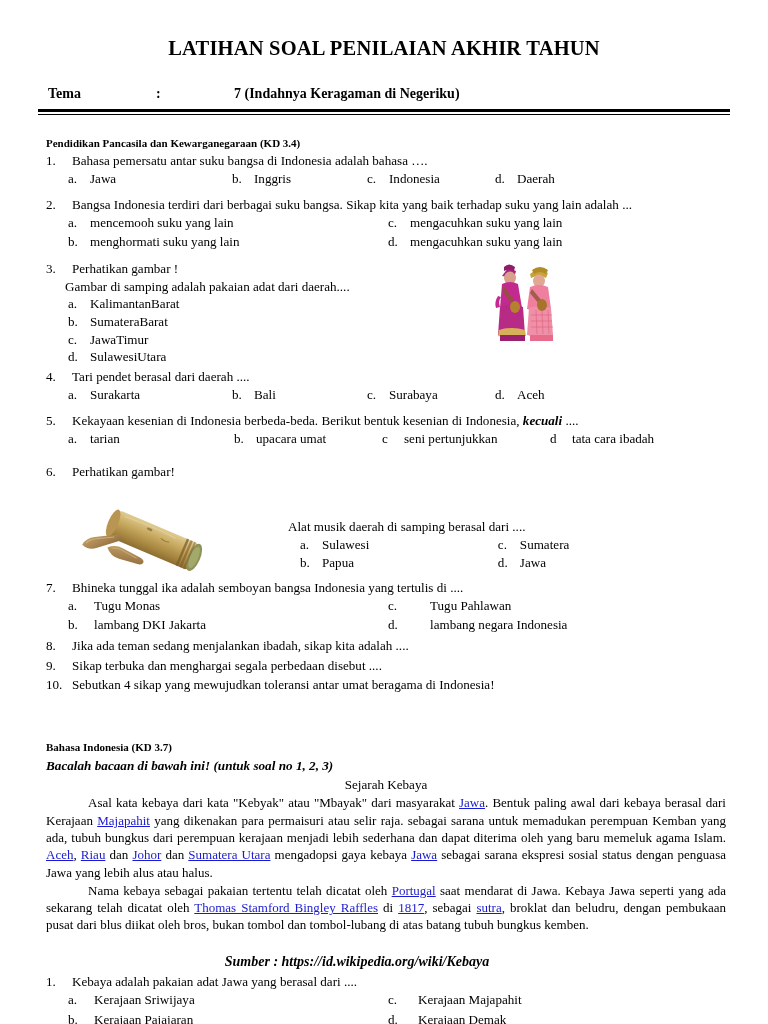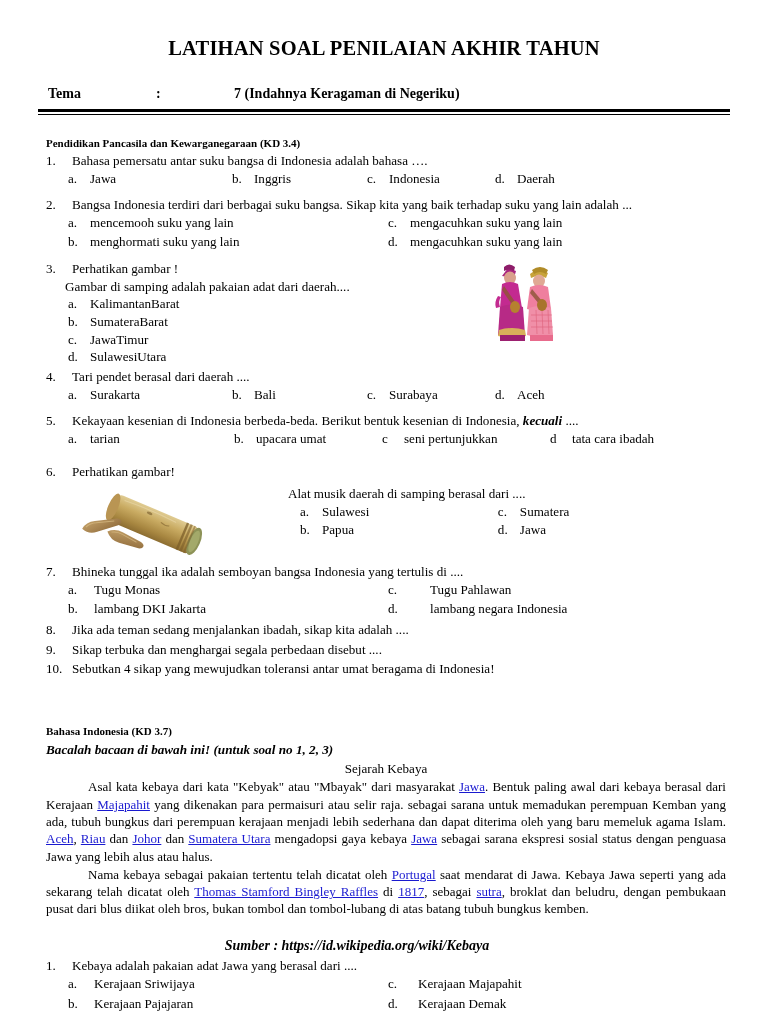--- a/index.html
+++ b/index.html
@@ -139,22 +139,22 @@
     height: 86px;
     flex: none;
     margin: 2px 150px 0 0;
     position: relative;
   }
 
   
   .q6-wrap { margin-top: 16px; }
   .q6-body {
     display: flex;
-    align-items: flex-start;
-    margin-top: 2px;
+    align-items: flex-end;
+    margin-top: 18px;
   }
   .fig-instrument {
     width: 160px;
     height: 68px;
     flex: none;
     margin: 6px 0 0 26px;
     position: relative;
   }
   .q6-right {
     flex: 1;

